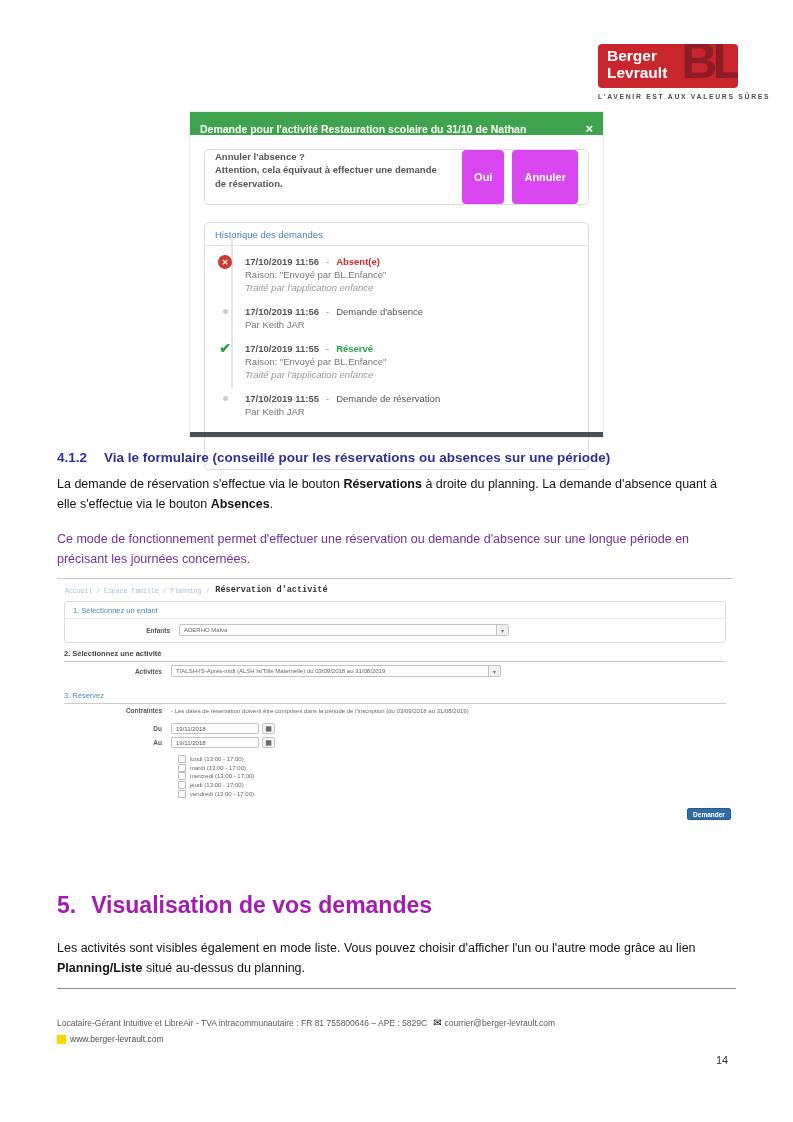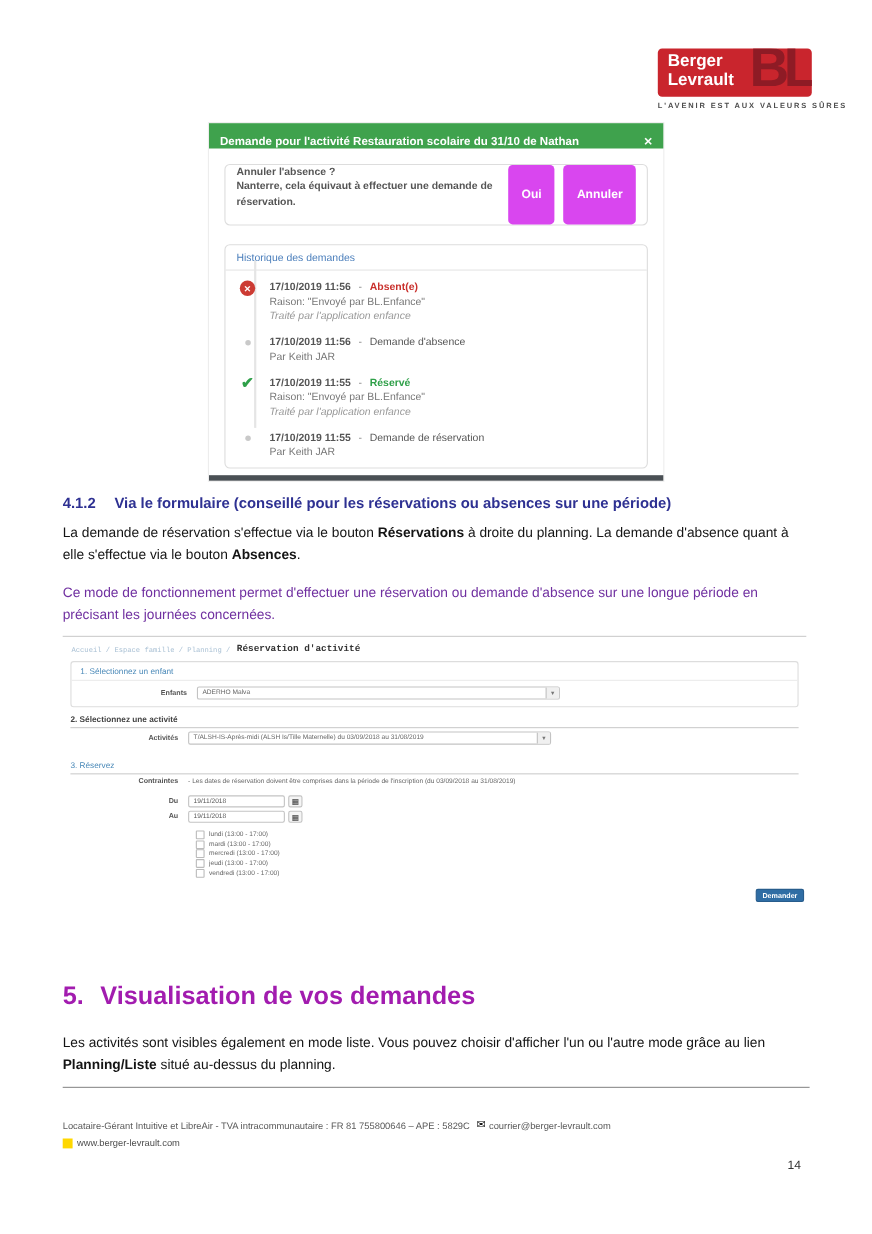--- a/index.html
+++ b/index.html
@@ -14,21 +14,21 @@
   .logo-tagline{margin-top:5px;font-size:6.8px;letter-spacing:1.7px;color:#4d4d4d;font-weight:bold;white-space:nowrap;}
 
   
   .shot1{position:absolute;left:190px;top:112px;width:413px;height:325px;background:#fff;box-shadow:0 0 0 1px #ededed;}
   .modal-header{position:absolute;left:0;top:0;right:0;height:23px;background:#3fa24d;color:#fff;display:flex;align-items:flex-end;padding:0 10px;box-sizing:border-box;}
   .modal-title{font-size:10.5px;font-weight:bold;flex:1;}
   .modal-close{font-size:13px;font-weight:bold;line-height:1;}
   .confirm-box{position:absolute;left:14px;top:37px;width:385px;height:56px;border:1px solid #ddd;border-radius:5px;box-sizing:border-box;display:flex;padding:0 10px;}
   .confirm-text{flex:1;font-size:9.5px;font-weight:bold;color:#555;line-height:1.4;padding-right:4px;}
   .btn-green{background:#d946ef;color:#fff;border:none;border-radius:4px;font-weight:bold;font-size:11px;padding:5px 12px;margin-left:8px;font-family:inherit;}
-  .history-box{position:absolute;left:14px;top:110px;width:385px;height:204px;border:1px solid #ddd;border-radius:5px;box-sizing:border-box;}
+  .history-box{position:absolute;left:14px;top:110px;width:385px;height:248px;border:1px solid #ddd;border-radius:5px;box-sizing:border-box;}
   .history-title{font-size:9.5px;color:#4a7ebb;padding:6px 10px 5px;border-bottom:1px solid #e5e5e5;}
   .timeline{position:relative;padding-top:9px;}
   .tl-line{position:absolute;left:26px;top:14px;height:152px;width:2px;background:#e5e5e5;}
   .tl-entry{display:flex;margin-bottom:11px;position:relative;}
   .tl-iconcol{flex:0 0 40px;display:flex;justify-content:center;align-items:flex-start;}
   .icon-cross{width:14px;height:14px;border-radius:50%;background:#cc3b33;color:#fff;font-size:8px;font-weight:bold;display:flex;align-items:center;justify-content:center;z-index:1;}
   .icon-check{color:#2fa049;font-size:14px;font-weight:bold;line-height:13px;z-index:1;}
   .icon-dot{width:5px;height:5px;border-radius:50%;background:#c9c9c9;margin-top:4px;z-index:1;box-shadow:0 0 0 2px #fff;}
   .tl-content{flex:1;}
   .tl-l1{font-size:9.5px;color:#555;line-height:13px;}
@@ -109,21 +109,21 @@
 
   <div class="shot1">
     <div class="modal-header">
       <span class="modal-title">Demande pour l'activité Restauration scolaire du 31/10 de Nathan</span>
       <span class="modal-close">×</span>
     </div>
 
     <div class="confirm-box">
       <div class="confirm-text">
         <div>Annuler l'absence ?</div>
-        <div>Nanterre, cela équivaut à effectuer une demande de réservation.</div>
+        <div>Attention, cela équivaut à effectuer une demande de réservation.</div>
       </div>
       <button class="btn-green">Oui</button>
       <button class="btn-green">Annuler</button>
     </div>
 
     <div class="history-box">
       <div class="history-title">Historique des demandes</div>
       <div class="tl-line"></div>
       <div class="timeline">
 

